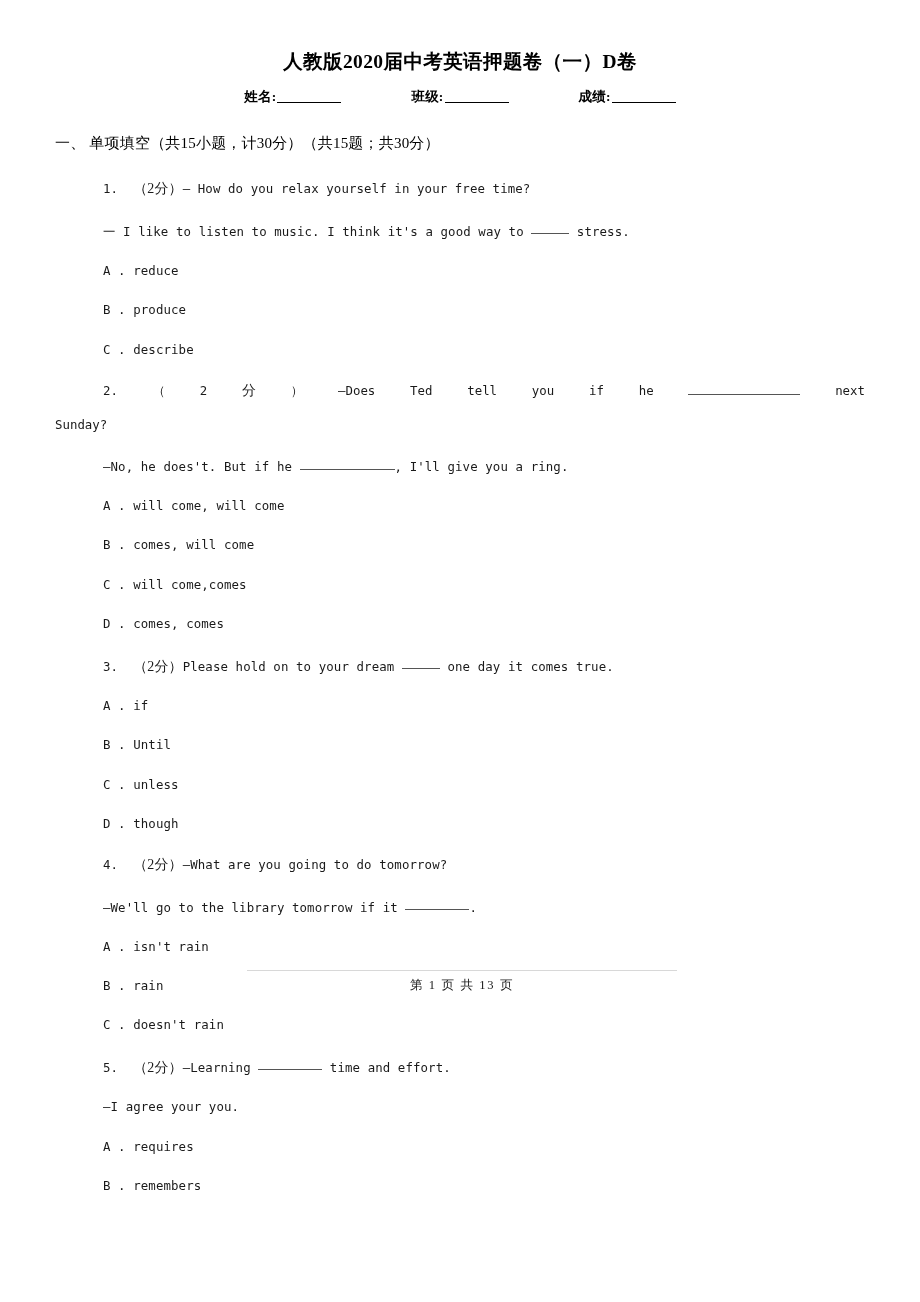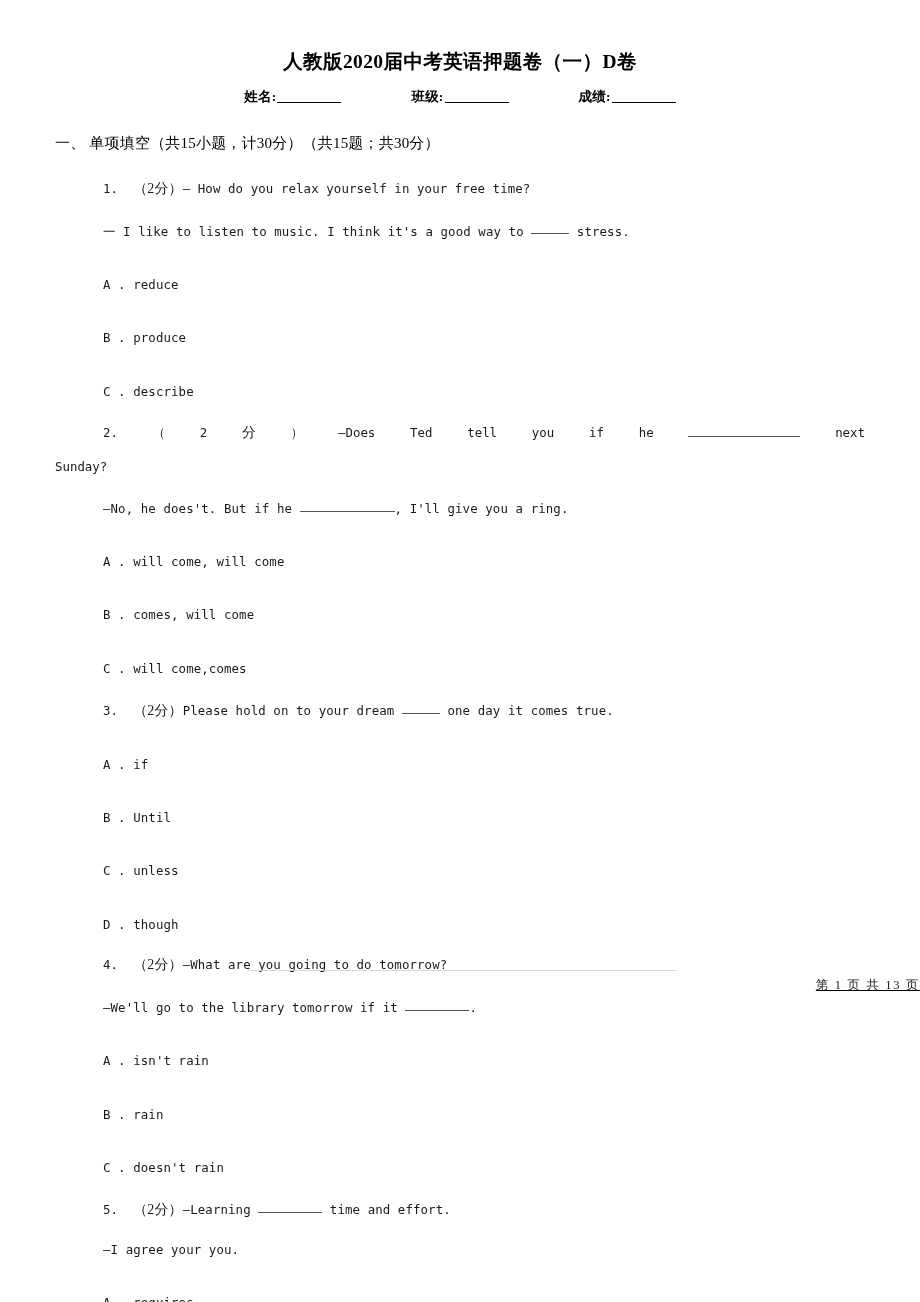--- a/index.html
+++ b/index.html
@@ -75,21 +75,21 @@
     padding: 0;
     letter-spacing: 0.1px;
     color: #1a1a1a;
     white-space: nowrap;
   }
   .qline, .contline {
     margin-top: 27px;
     padding-left: 48px;
   }
   .optline {
-    margin-top: 41px;
+    margin-top: 27px;
     padding-left: 48px;
   }
   .cn-inline {
     font-family: "Liberation Serif", "DejaVu Serif", serif;
     font-size: 14px;
   }
   
   .blk {
     display: inline-block;
     border-bottom: 1px solid #555;
@@ -121,22 +121,21 @@
     margin-top: 21px;
     padding-left: 0px;
     color: #1a1a1a;
   }
   
   .footer {
     position: absolute;
     left: 4px;
     right: 0;
     bottom: 88px;
-    text-align: right;
-    text-decoration: underline;
+    text-align: center;
   }
   .footer-rule {
     width: 430px;
     margin: 0 auto 6px auto;
     border-top: 1px solid #d8d8d8;
     height: 0;
   }
   .footer-text {
     font-family: "Liberation Serif", "DejaVu Serif", serif;
     font-size: 12.6px;
@@ -181,20 +180,21 @@
       <span>if</span>
       <span>he</span>
       <span class="blk blk-xl"></span>
       <span>next</span>
     </div>
     <div class="wrap-line">Sunday?</div>
     <div class="line contline"><span>—No, he does't. But if he</span> <span class="blk blk-l"></span><span>, I'll give you a ring.</span></div>
     <div class="line optline"><span>A .</span>&nbsp;<span>will come, will come</span></div>
     <div class="line optline"><span>B .</span>&nbsp;<span>comes, will come</span></div>
     <div class="line optline"><span>C .</span>&nbsp;<span>will come,comes</span></div>
+    <div class="line optline"><span>D .</span>&nbsp;<span>comes, comes</span></div>
   </div>
 
   <div class="qblock">
     <div class="line qline"><span>3.</span>&nbsp;&nbsp;<span class="cn-inline">（2分）</span><span>Please hold on to your dream</span> <span class="blk blk-s"></span> <span>one day it comes true.</span></div>
     <div class="line optline"><span>A .</span>&nbsp;<span>if</span></div>
     <div class="line optline"><span>B .</span>&nbsp;<span>Until</span></div>
     <div class="line optline"><span>C .</span>&nbsp;<span>unless</span></div>
     <div class="line optline"><span>D .</span>&nbsp;<span>though</span></div>
   </div>
 

